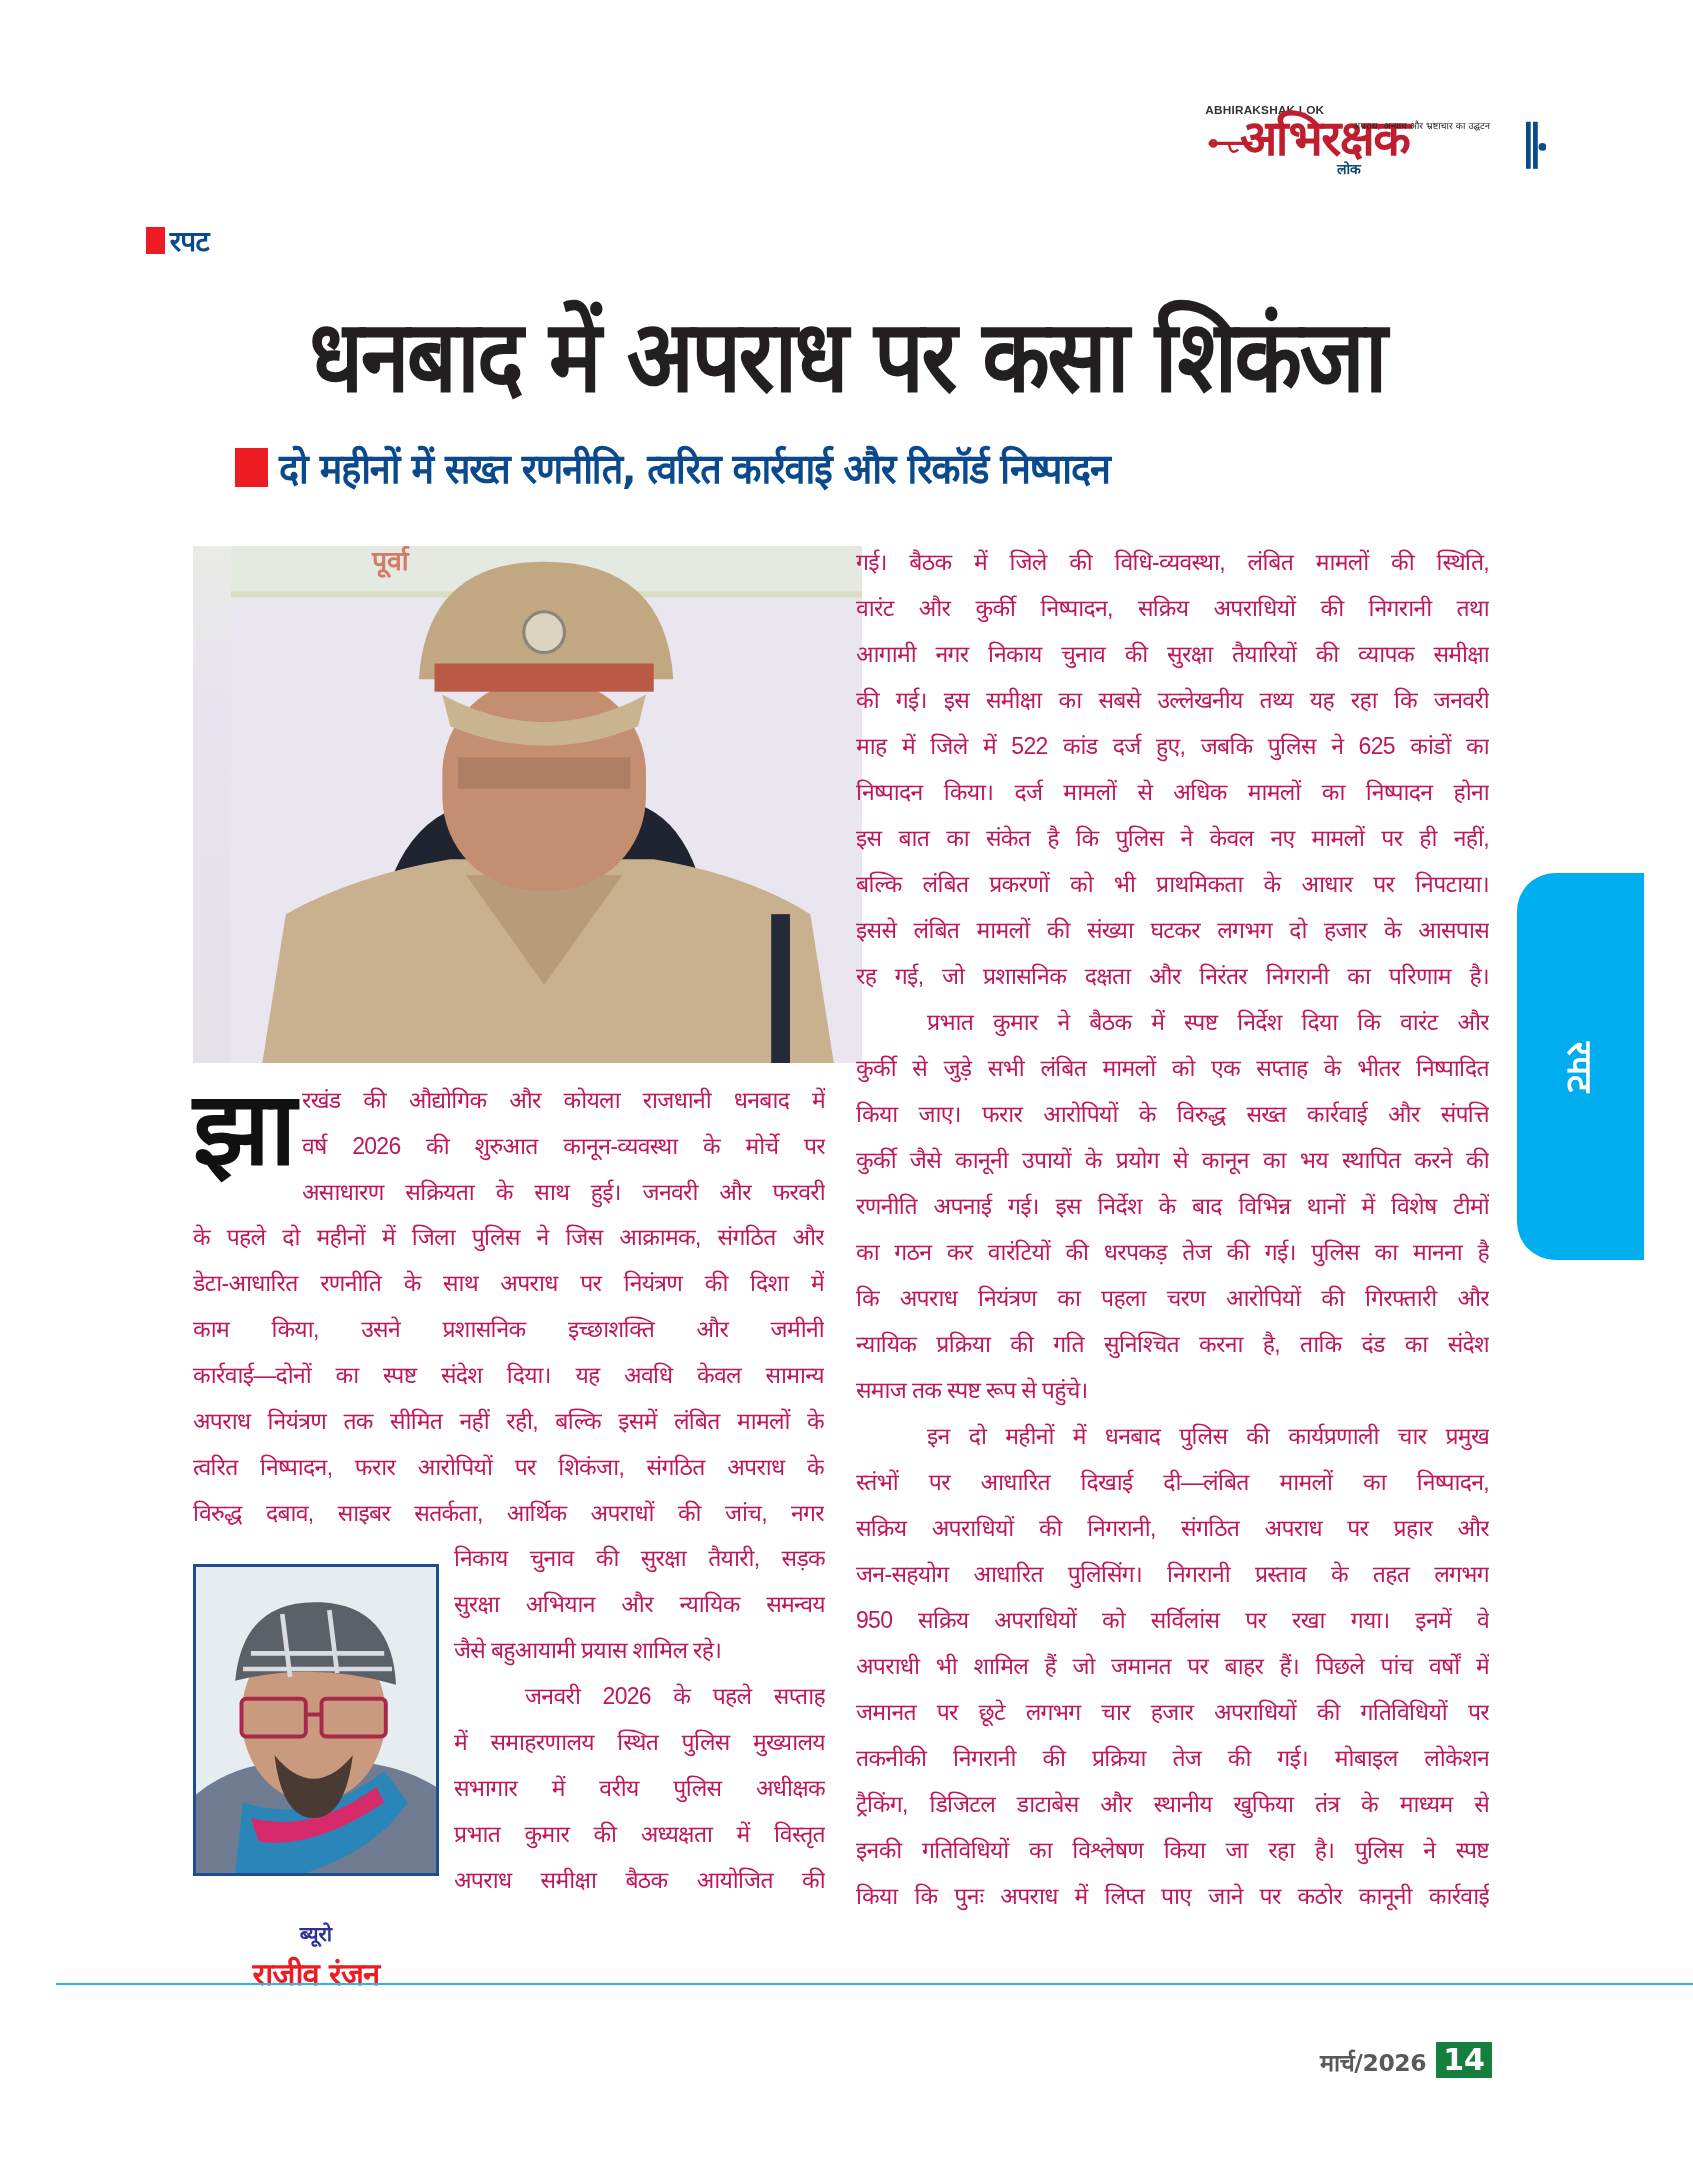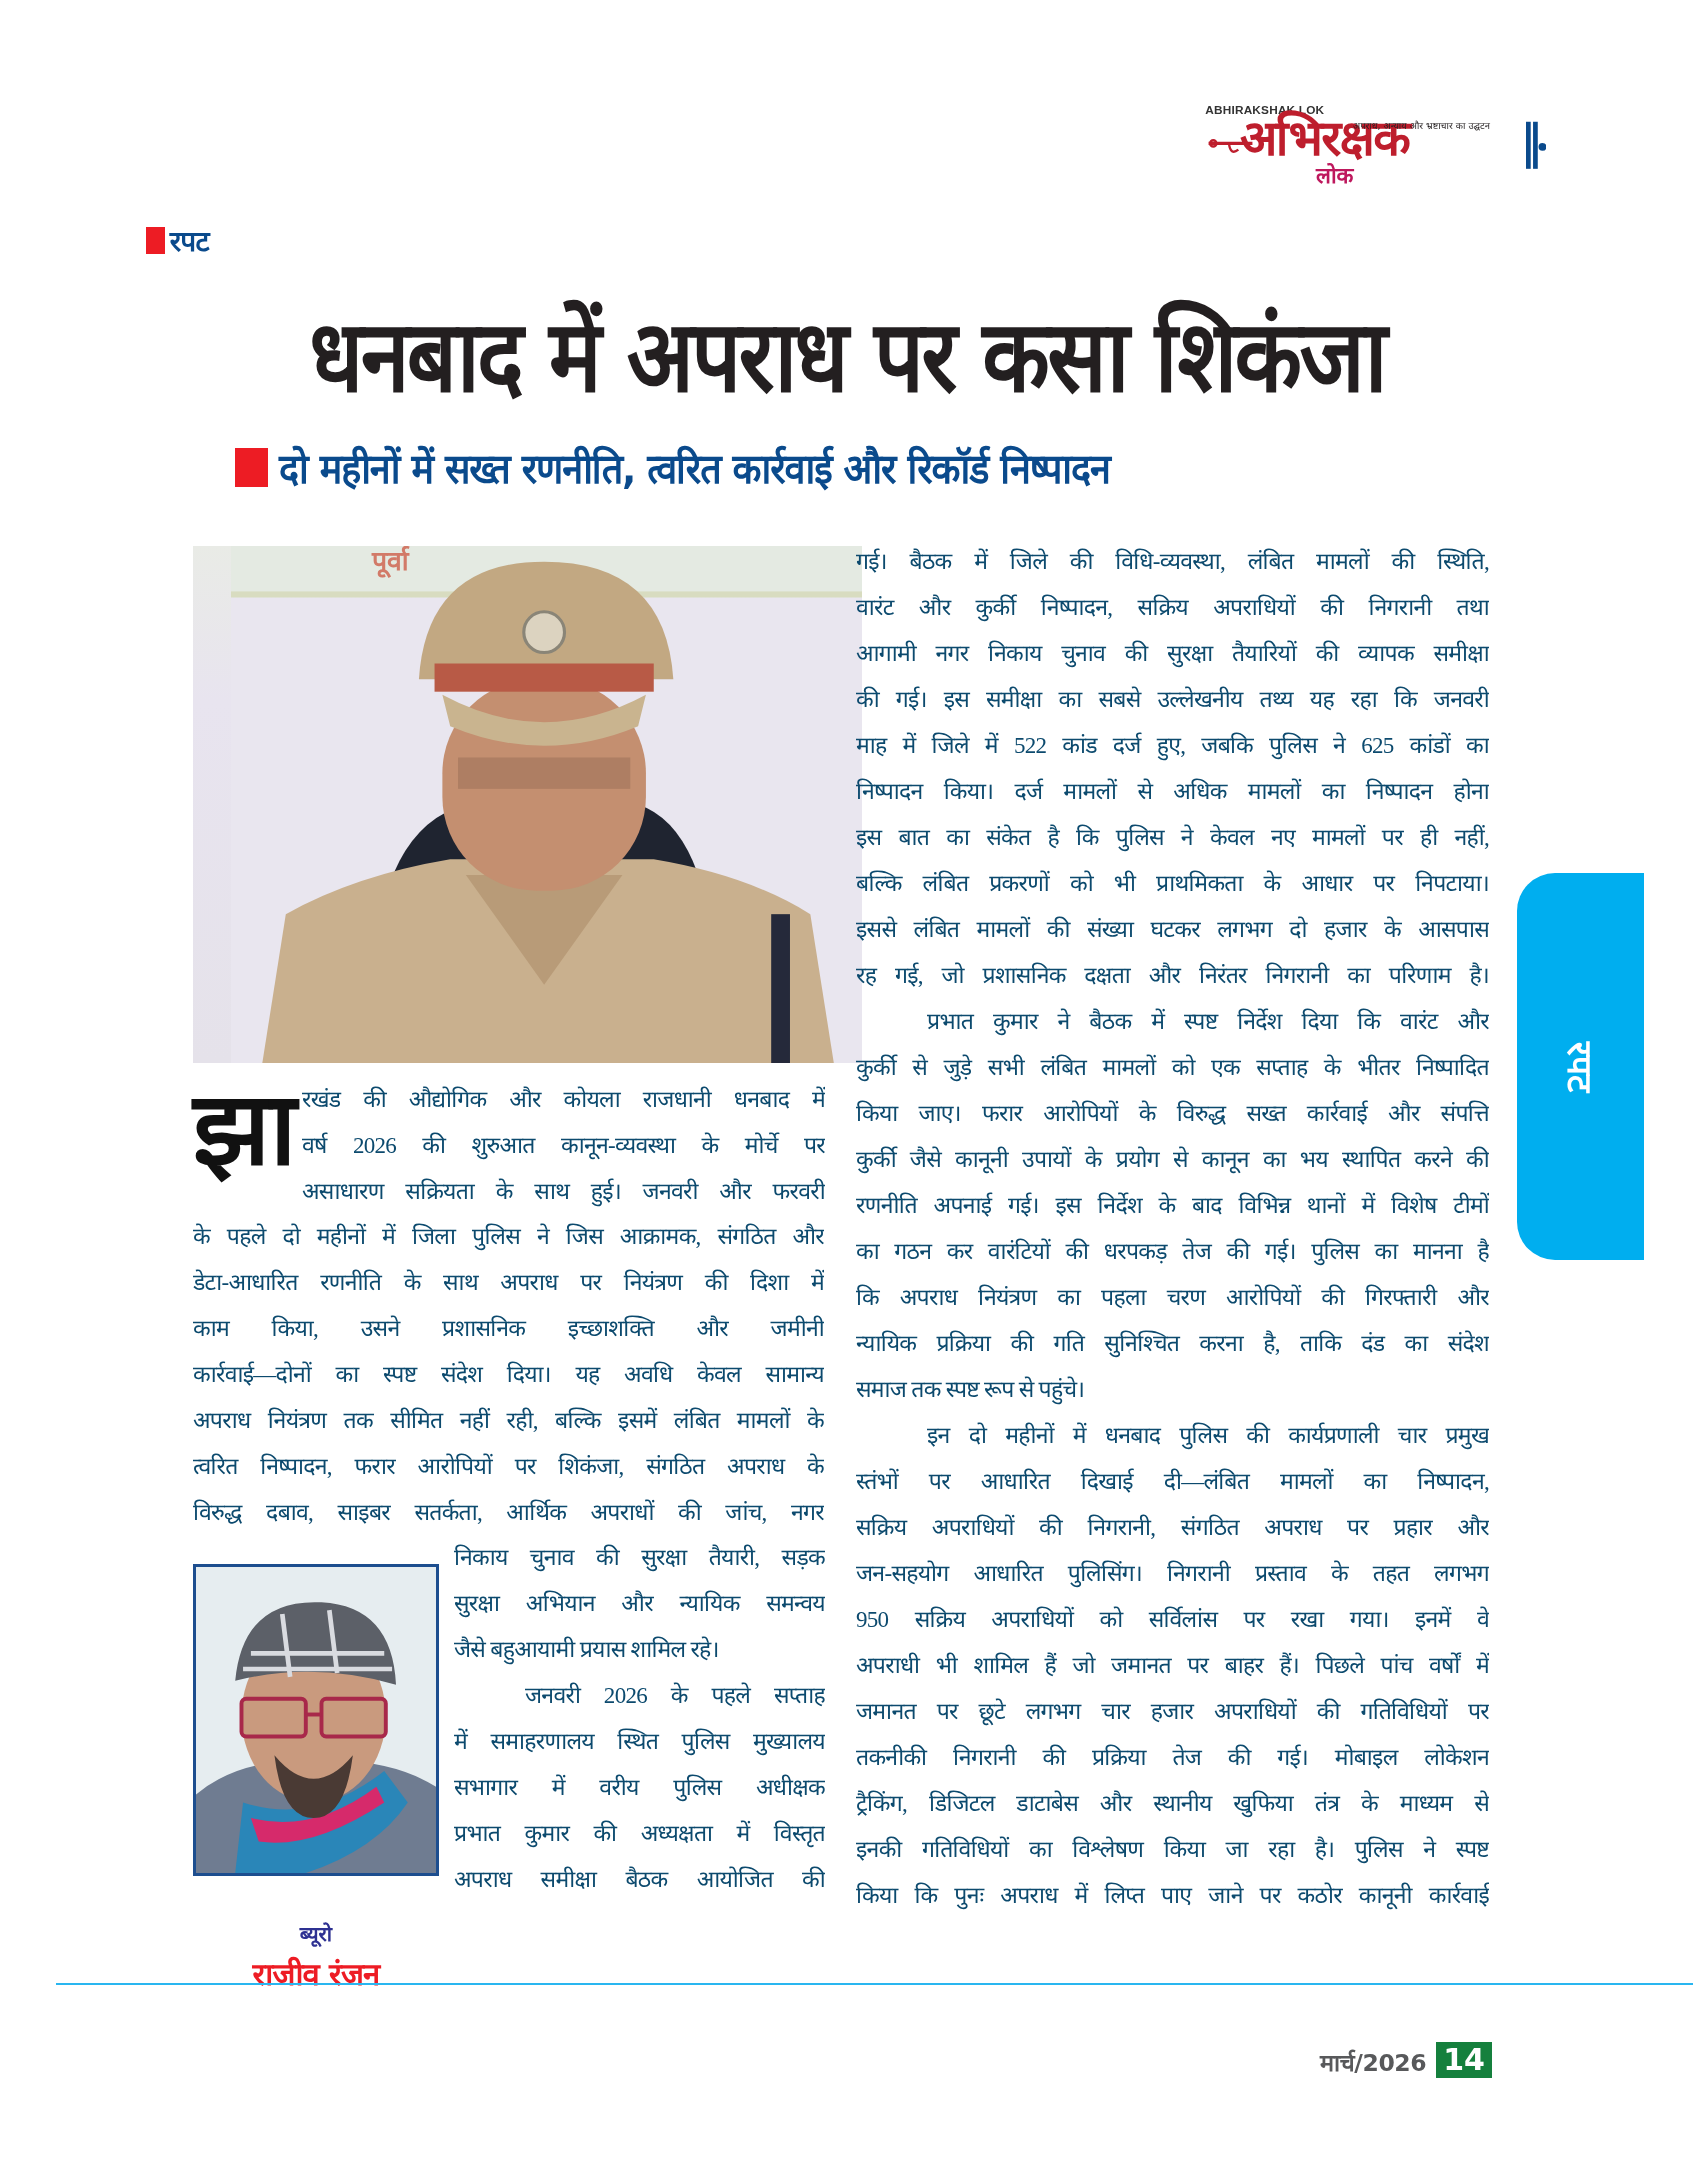--- a/index.html
+++ b/index.html
@@ -6,22 +6,22 @@
   body { width: 1694px; height: 2183px; position: relative; overflow: hidden;
          font-family: "DejaVu Sans", "Liberation Sans", sans-serif; color: #231f20; }
 
   
   .masthead { position: absolute; left: 1199px; top: 100px; width: 345px; height: 86px; }
   .mast-en { position: absolute; left: 6.3px; top: 3.1px; font-family: "Liberation Sans", sans-serif;
              font-weight: bold; font-size: 11.8px; color: #333; letter-spacing: 0.2px; }
   .mast-tag { position: absolute; left: 154px; top: 19px; font-size: 9.4px; color: #231f20; white-space: nowrap; }
   .mast-main { position: absolute; left: 41px; top: 14px; font-family: Liberation Serif, serif;
                font-weight: bold; font-size: 49px; color: #be1e2d; line-height: 1; letter-spacing: -1.6px; }
-  .mast-lok { position: absolute; left: 117px; top: 59px; font-family: "DejaVu Serif", serif;
-              font-weight: bold; font-size: 22px; color: #be185d; }
+  .mast-lok { position: absolute; left: 138px; top: 59px; font-family: "DejaVu Serif", serif;
+              font-weight: bold; font-size: 14px; color: #0c4a6e; }
   .mast-sword { position: absolute; left: 7.8px; top: 34px; width: 47px; height: 23.5px; }
   .mast-blue { position: absolute; left: 327px; top: 17px; width: 20.4px; height: 55px; }
 
   
   .section-tag { position: absolute; left: 146px; top: 221px; display: flex; align-items: center; }
   .section-tag .sq { width: 19px; height: 27px; background: #ed1c24; margin-right: 4.7px; }
   .section-tag .lbl { font-family: "DejaVu Sans", sans-serif; font-weight: bold; font-size: 28px;
                       color: #0a4a8c; letter-spacing: -0.8px; }
 
   
@@ -34,22 +34,22 @@
   .subhead .sq { width: 33px; height: 39px; background: #ed1c24; margin-right: 11px; }
   .subhead .txt { font-family: "DejaVu Sans", sans-serif; font-weight: bold; font-size: 41px;
                   color: #0a4a8c; letter-spacing: -1.2px; transform: scaleX(0.92); transform-origin: left; }
 
   
   .photo-main { position: absolute; left: 193px; top: 546px; width: 631px; height: 517px; overflow: hidden;
                 background: linear-gradient(180deg, #e9ebe6 0%, #e8e4ef 30%, #e5e2ea 100%); padding-left: 38px; }
   .photo-main svg { width: 100%; height: 100%; display: block; }
 
   
-  .col { position: absolute; font-family: Liberation Serif, serif; font-size: 23px; line-height: 46px;
-         color: #0c4a6e; text-align: justify; }
+  .col { position: absolute; font-family: Liberation Sans, sans-serif; font-size: 23px; line-height: 46px;
+         color: #be185d; text-align: justify; }
   .col .line { display: block; text-align: justify; text-align-last: justify; white-space: nowrap; overflow: hidden;
                letter-spacing: -0.7px; }
   .col .line.last { text-align-last: left; }
   .col .line.indent { padding-left: 71px; }
 
   .col-right { left: 856px; top: 539px; width: 633px; }
   .col-left-top { left: 302px; top: 1077px; width: 523px; }
   .col-left-full { left: 193px; top: 1214px; width: 631px; }
   .col-left-narrow { left: 454px; top: 1535px; width: 371px; }
 

